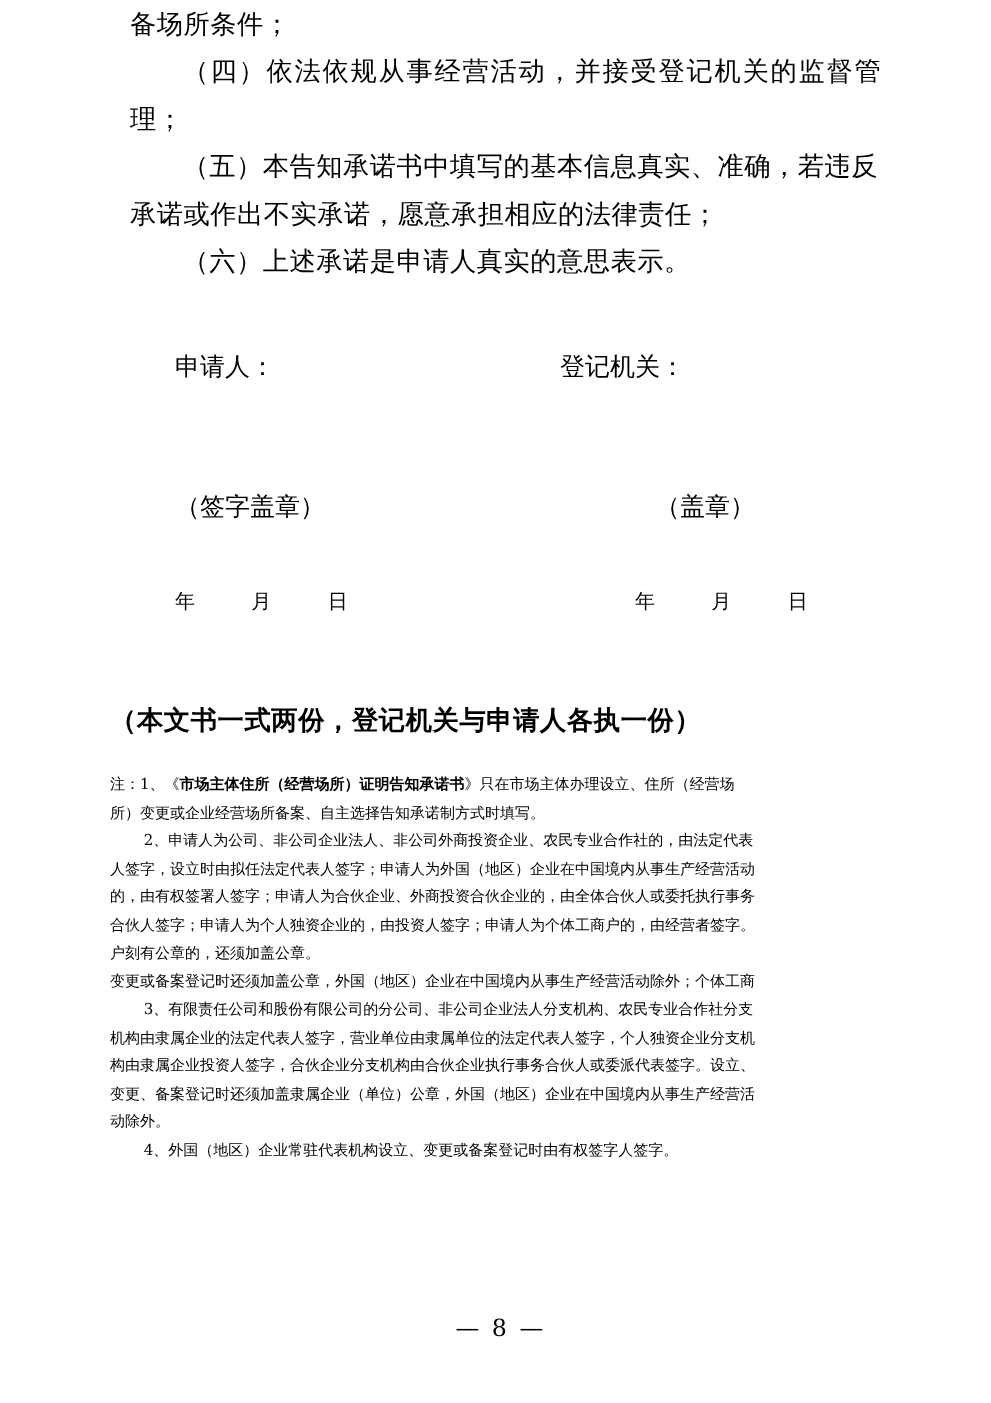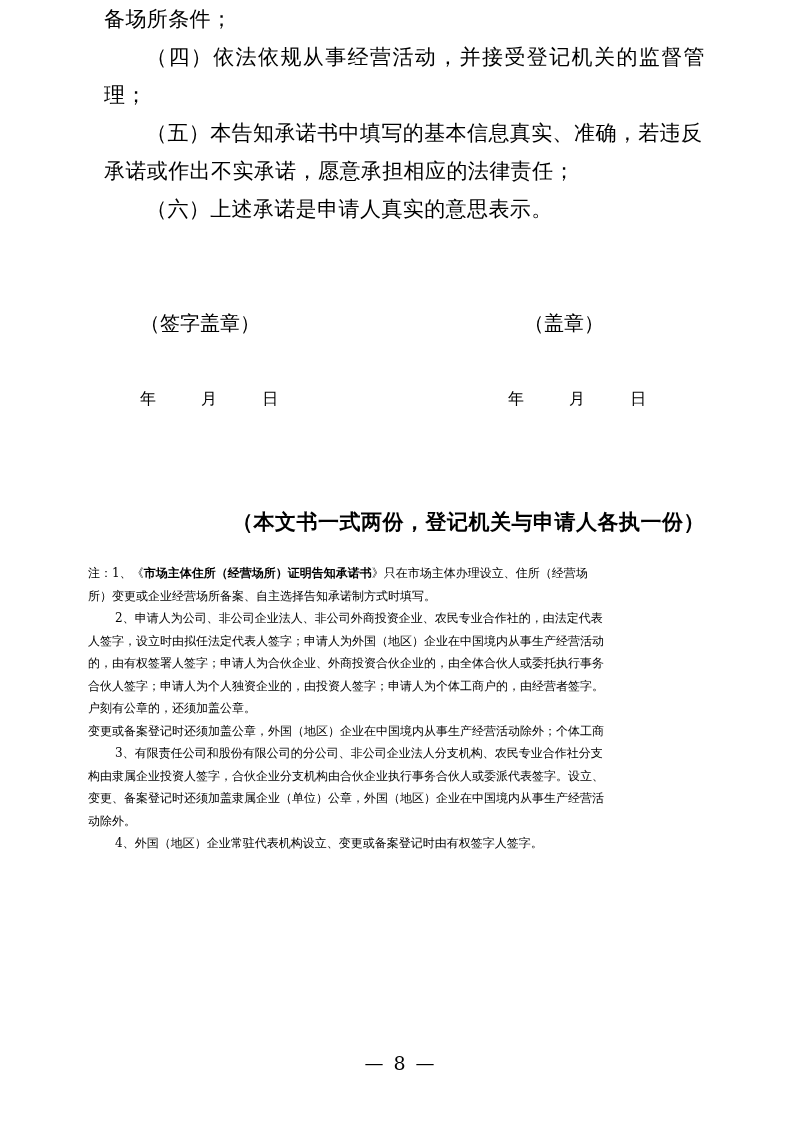--- a/index.html
+++ b/index.html
@@ -81,22 +81,22 @@
     box-sizing: border-box;
     letter-spacing: 20px;
   }
   .date-row .col-right {
     flex: 1;
     padding-left: 130px;
     box-sizing: border-box;
     letter-spacing: 20px;
   }
   .copies-line {
-    margin-top: 92px;
-    text-align: right;
+    margin-top: 64px;
+    text-align: left;
     font-size: 21px;
     font-weight: bold;
     letter-spacing: 0.5px;
   }
   .notes {
     margin-top: 26px;
     font-size: 12px;
     line-height: 22.5px;
     text-align: justify;
   }
@@ -129,20 +129,24 @@
 <div class="page">
 
   <div class="body-block">
     <p class="body-line">备场所条件；</p>
     <p class="body-line indent2">（四）依法依规从事经营活动，并接受登记机关的监督管理；</p>
     <p class="body-line indent2">（五）本告知承诺书中填写的基本信息真实、准确，若违反</p>
     <p class="body-line">承诺或作出不实承诺，愿意承担相应的法律责任；</p>
     <p class="body-line indent2">（六）上述承诺是申请人真实的意思表示。</p>
   </div>
 
+  <div class="sign-row">
+    <div class="col-left">申请人：</div>
+    <div class="col-right">登记机关：</div>
+  </div>
 
   <div class="stamp-row">
     <div class="col-left">（签字盖章）</div>
     <div class="col-right">（盖章）</div>
   </div>
 
   <div class="date-row">
     <div class="col-left">年  月  日</div>
     <div class="col-right">年  月  日</div>
   </div>
@@ -152,20 +156,21 @@
   <div class="notes">
       <p><span>注：1、《</span><span class="bold">市场主体住所（经营场所）证明告知承诺书</span><span>》只在市场主体办理设立、住所（经营场</span></p>
       <p><span>所）变更或企业经营场所备案、自主选择告知承诺制方式时填写。</span></p>
       <p class="ind"><span>2、申请人为公司、非公司企业法人、非公司外商投资企业、农民专业合作社的，由法定代表</span></p>
       <p><span>人签字，设立时由拟任法定代表人签字；申请人为外国（地区）企业在中国境内从事生产经营活动</span></p>
       <p><span>的，由有权签署人签字；申请人为合伙企业、外商投资合伙企业的，由全体合伙人或委托执行事务</span></p>
       <p><span>合伙人签字；申请人为个人独资企业的，由投资人签字；申请人为个体工商户的，由经营者签字。</span></p>
       <p><span>户刻有公章的，还须加盖公章。</span></p>
       <p><span>变更或备案登记时还须加盖公章，外国（地区）企业在中国境内从事生产经营活动除外；个体工商</span></p>
       <p class="ind"><span>3、有限责任公司和股份有限公司的分公司、非公司企业法人分支机构、农民专业合作社分支</span></p>
+      <p><span>机构由隶属企业的法定代表人签字，营业单位由隶属单位的法定代表人签字，个人独资企业分支机</span></p>
       <p><span>构由隶属企业投资人签字，合伙企业分支机构由合伙企业执行事务合伙人或委派代表签字。设立、</span></p>
       <p><span>变更、备案登记时还须加盖隶属企业（单位）公章，外国（地区）企业在中国境内从事生产经营活</span></p>
       <p><span>动除外。</span></p>
       <p class="ind"><span>4、外国（地区）企业常驻代表机构设立、变更或备案登记时由有权签字人签字。</span></p>
     </div>
 
   <div class="footer">
     <span class="footer-inner">— 8 —</span>
   </div>
 

